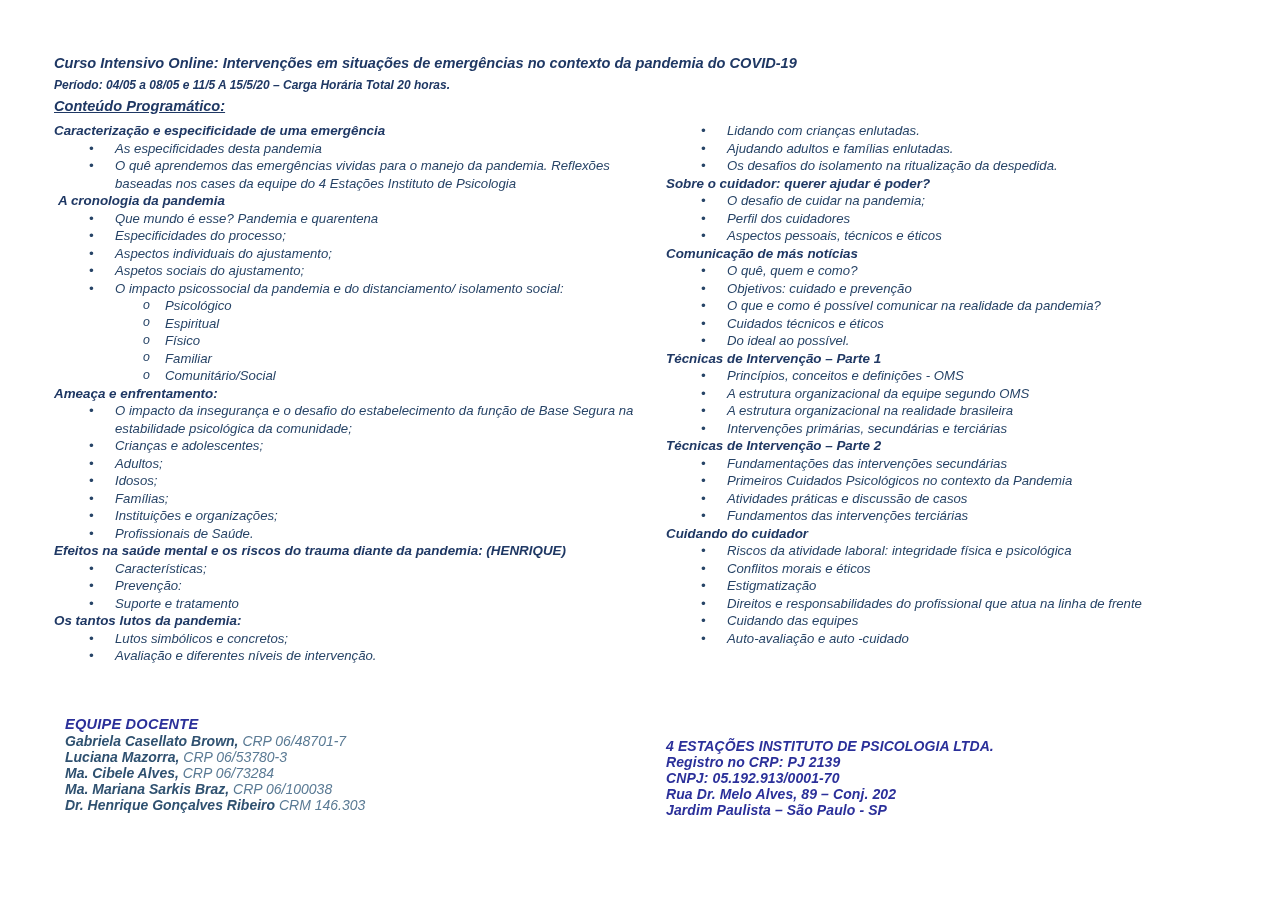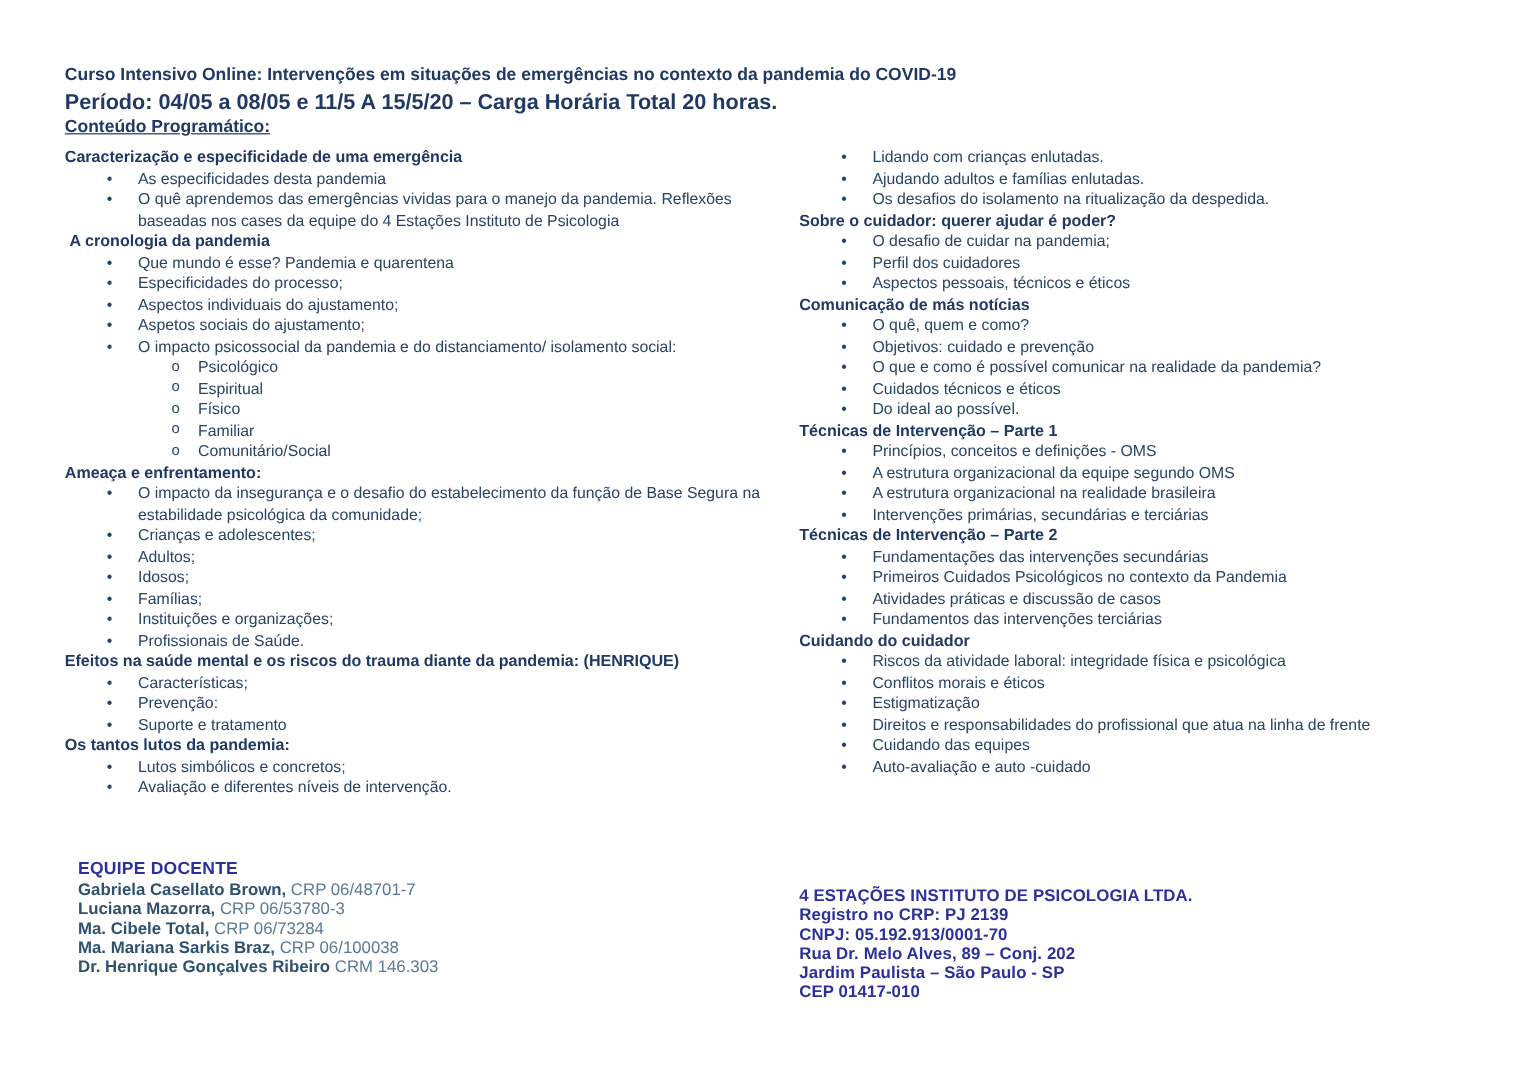--- a/index.html
+++ b/index.html
@@ -3,37 +3,38 @@
 <meta charset="utf-8">
 <style>
   html, body { margin: 0; padding: 0; background: #ffffff; }
   .page {
     position: relative;
     width: 1280px;
     height: 864px;
     background: #ffffff;
     font-family: "Liberation Sans", sans-serif;
     overflow: hidden;
+    font-style: italic;
   }
 
   
   .doc-header {
     position: absolute;
     left: 54px;
     top: 53px;
     width: 1100px;
     color: #1f3864;
   }
   .doc-header .title {
     font-size: 14.6px;
     font-weight: bold;
     line-height: 21.5px;
   }
   .doc-header .period {
-    font-size: 18px;
+    font-size: 12px;
     font-weight: bold;
     line-height: 21.5px;
   }
   .doc-header .content-label {
     font-size: 14.6px;
     font-weight: bold;
     line-height: 21.5px;
     text-decoration: underline;
     display: inline-block;
   }
@@ -304,28 +305,27 @@
       <div class="row bullet">
     <span class="txt">Auto-avaliação e auto -cuidado</span>
   </div>
     </div>
 
   <div class="faculty">
     <div class="faculty-heading">EQUIPE DOCENTE</div>
     <div class="members">
         <div class="member-line"><span class="member-name">Gabriela Casellato Brown,</span><span class="member-reg"> CRP 06/48701-7</span></div>
         <div class="member-line"><span class="member-name">Luciana Mazorra,</span><span class="member-reg"> CRP 06/53780-3</span></div>
-        <div class="member-line"><span class="member-name">Ma. Cibele Total,</span><span class="member-reg"> CRP 06/73284</span></div>
+        <div class="member-line"><span class="member-name">Ma. Cibele Alves,</span><span class="member-reg"> CRP 06/73284</span></div>
         <div class="member-line"><span class="member-name">Ma. Mariana Sarkis Braz,</span><span class="member-reg"> CRP 06/100038</span></div>
         <div class="member-line"><span class="member-name">Dr. Henrique Gonçalves Ribeiro</span><span class="member-reg"> CRM 146.303</span></div>
       </div>
   </div>
 
   <div class="company">
       <div class="company-line"><span>4 ESTAÇÕES INSTITUTO DE PSICOLOGIA LTDA.</span></div>
       <div class="company-line"><span>Registro no CRP: PJ 2139</span></div>
       <div class="company-line"><span>CNPJ: 05.192.913/0001-70</span></div>
       <div class="company-line"><span>Rua Dr. Melo Alves, 89 – Conj. 202</span></div>
       <div class="company-line"><span>Jardim Paulista – São Paulo - SP</span></div>
-      <div class="company-line"><span>CEP 01417-010</span></div>
     </div>
 
 </div>
 
 </body></html>

